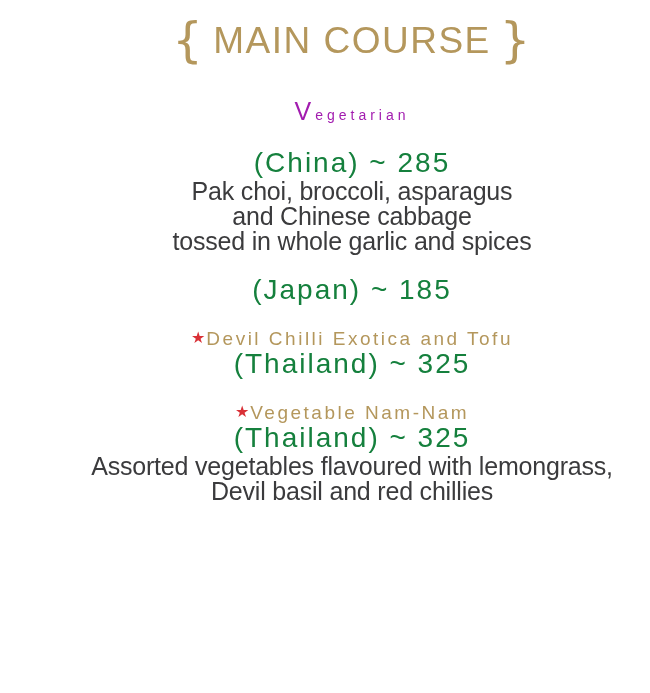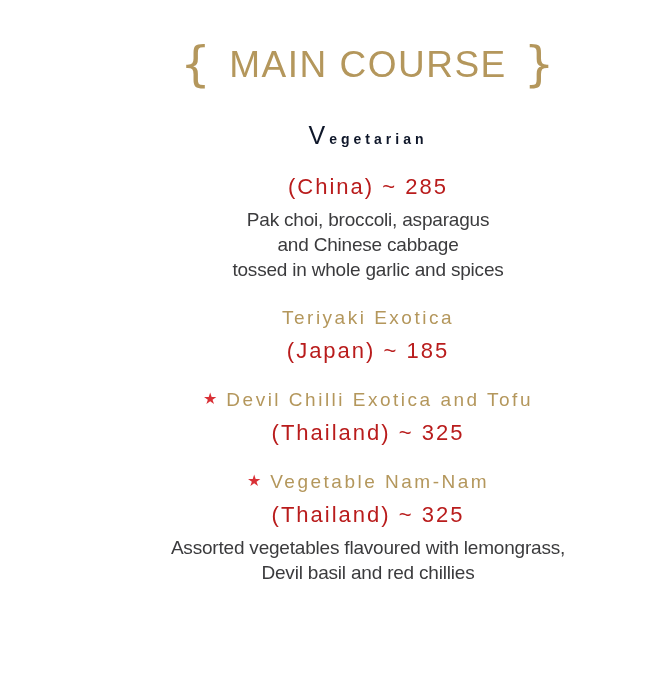--- a/index.html
+++ b/index.html
@@ -1,15 +1,15 @@
 <!DOCTYPE html>
 <html><head>
 <meta charset="utf-8">
 <style>
-  * { margin: 8px; padding: 0; box-sizing: border-box; }
+  * { margin: 0; padding: 0; box-sizing: border-box; }
   html, body { width: 650px; height: 693px; }
   body {
     background: #ffffff;
     font-family: "Liberation Sans", sans-serif;
     overflow: hidden;
   }
   .menu {
     width: 560px;
     margin-left: 72px;
     text-align: center;
@@ -27,49 +27,49 @@
     font-family: "DejaVu Sans", sans-serif;
     font-size: 48px;
     font-weight: 400;
     vertical-align: -4px;
   }
   .brace-left  { margin-right: 9px; }
   .brace-right { margin-left: 9px; }
   .section-label {
     margin-top: 30px;
     line-height: 24px;
-    color: #0f172a;
+    color: #a21caf;
     font-size: 14px;
-    font-weight: 700;
+    font-weight: 400;
     letter-spacing: 4px;
   }
   .section-label::first-letter {
     font-size: 25px;
     font-weight: 400;
   }
   .dish { margin-top: 23px; }
   .dish-name {
     color: #b4975c;
     font-size: 19px;
     font-weight: 400;
     letter-spacing: 2.5px;
     line-height: 25px;
     white-space: nowrap;
   }
   .dish-origin {
-    color: #b91c1c;
-    font-size: 22px;
+    color: #15803d;
+    font-size: 28px;
     font-weight: 400;
     letter-spacing: 2px;
     line-height: 25px;
   }
   .dish-desc {
     margin-top: 4px;
     color: #3b3b3d;
-    font-size: 19px;
+    font-size: 25px;
     line-height: 25px;
     letter-spacing: -0.2px;
     white-space: pre-line;
   }
   .spicy-star {
     color: #d93036;
     font-size: 16px;
     letter-spacing: 0;
     margin-right: 1px;
     vertical-align: 2px;
@@ -87,21 +87,20 @@
   <div class="section-label">Vegetarian</div>
 
   <div class="dish">
     <div class="dish-origin">(China) ~ 285</div>
     <div class="dish-desc">Pak choi, broccoli, asparagus
 and Chinese cabbage
 tossed in whole garlic and spices</div>
   </div>
 
   <div class="dish">
-    <div class="dish-name"><span>Teriyaki Exotica</span></div>
     <div class="dish-origin">(Japan) ~ 185</div>
   </div>
 
   <div class="dish">
     <div class="dish-name"><span class="spicy-star">★</span><span>Devil Chilli Exotica and Tofu</span></div>
     <div class="dish-origin">(Thailand) ~ 325</div>
   </div>
 
   <div class="dish">
     <div class="dish-name"><span class="spicy-star">★</span><span>Vegetable Nam-Nam</span></div>

